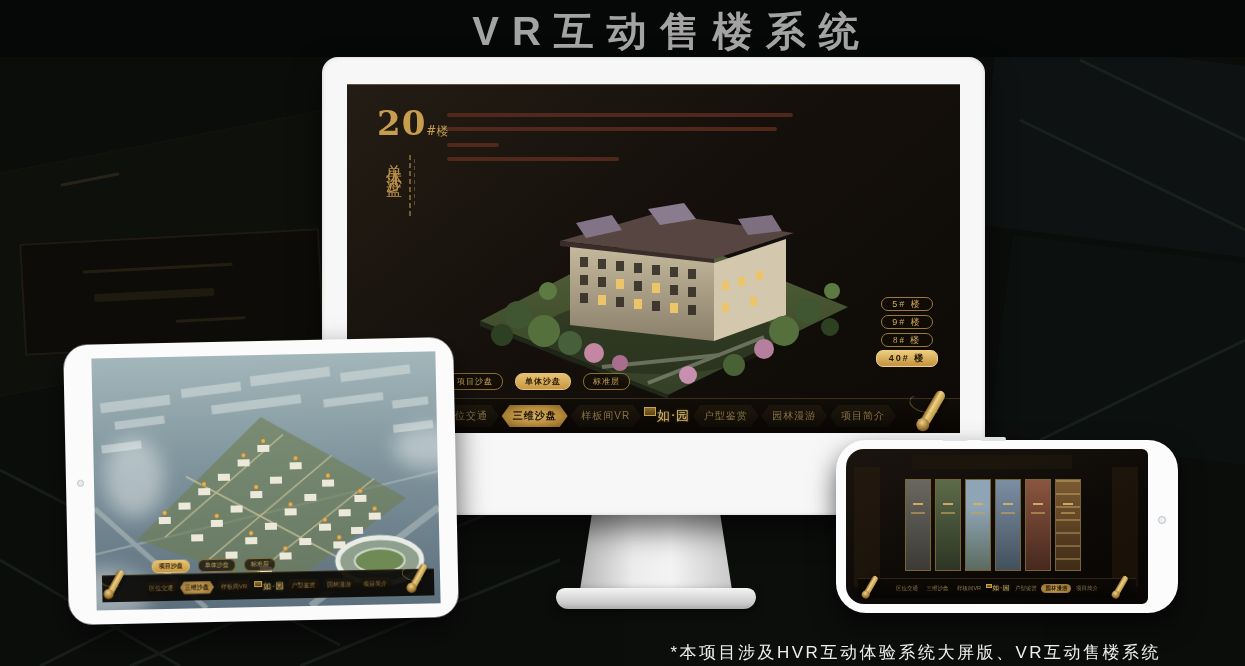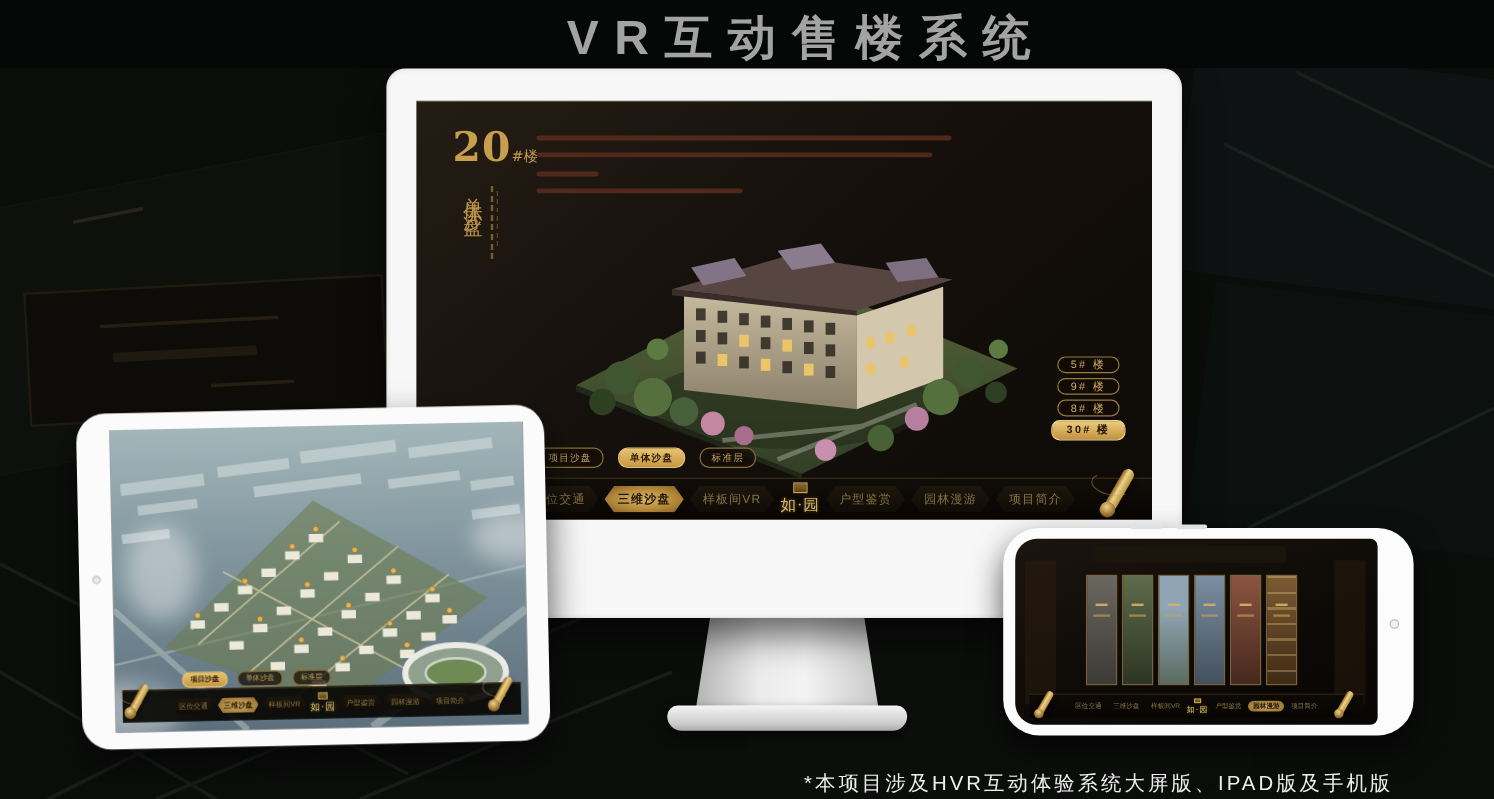--- a/index.html
+++ b/index.html
@@ -69,21 +69,21 @@
 
   
   .m-nav{position:absolute;left:0;right:0;bottom:0;height:35px;background:linear-gradient(#110d07,#080503);
          border-top:1px solid #3a2f1c;display:flex;align-items:center;justify-content:space-between;
          padding:0 64px 0 86px;}
   .m-nav-item{font-size:10px;color:#867344;padding:4px 11px;letter-spacing:1px;white-space:nowrap;
          background:linear-gradient(180deg,#1d160c,#0f0b06);
          clip-path:polygon(0 50%,12% 0,88% 0,100% 50%,88% 100%,12% 100%);}
   .m-nav-item.active{background:radial-gradient(ellipse at center,#d9b266 0%,#b5893a 55%,#7a5a20 100%);
          color:#201605;font-weight:bold;}
-  .logo{display:flex;flex-direction:column;align-items:center;gap:1px;}
+  .logo{display:flex;gap:1px;}
   .logo .seal{width:12px;height:9px;border:1px solid #caa24e;background:linear-gradient(#8a6a2c,#5a4418);}
   .logo .txt{font-size:13px;color:#d8b668;font-family:"DejaVu Serif","Liberation Serif",serif;
              letter-spacing:1px;text-shadow:0 0 3px rgba(216,182,104,.5);white-space:nowrap;}
 
   
   .scroll{position:absolute;width:10px;height:38px;border-radius:5px;transform:rotate(30deg);
           background:linear-gradient(90deg,#8a5f1d,#eed388 40%,#b8913f);box-shadow:1px 2px 4px rgba(0,0,0,.65);}
   .scroll::after{content:"";position:absolute;left:-2px;bottom:-7px;width:13px;height:13px;border-radius:50%;
           background:radial-gradient(circle at 38% 38%,#eed388,#8a5f1d 70%,#2e1f06);}
   .scroll::before{content:"";position:absolute;left:-20px;top:10px;width:32px;height:16px;border:1px solid rgba(200,160,80,.4);
@@ -168,21 +168,21 @@
         <path d="M1040 440 L1245 340"></path>
     </g>
     <g stroke="#1c241d" stroke-width="1" fill="none" opacity=".8">
       <rect x="150" y="520" width="60" height="34" transform="rotate(-24 180 537)"></rect>
       <rect x="260" y="560" width="50" height="30" transform="rotate(-24 285 575)"></rect>
       <circle cx="520" cy="505" r="7"></circle>
     </g>
   </svg>
 
   <div class="page-title">VR互动售楼系统</div>
-  <div class="footnote">*本项目涉及HVR互动体验系统大屏版、IPAD版及手机版</div>
+  <div class="footnote">*本项目涉及HVR互动体验系统大屏版、VR互动售楼系统</div>
 
   <div class="stand-neck"></div>
   <div class="stand-base"></div>
 
   <div class="monitor">
     <div class="screen">
 
       <div class="h-num"><span>20</span><span class="h-unit">#楼</span></div>
       <div class="v-cap">单体沙盘</div>
       <div class="v-en"></div>
@@ -271,22 +271,22 @@
           <circle cx="378" cy="196" r="9" fill="#2e4023"></circle>
             <circle cx="312" cy="218" r="10" fill="#b57f9d"></circle>
           <circle cx="210" cy="92" r="0" fill="#000"></circle>
           <circle cx="96" cy="160" r="9" fill="#5b7a42"></circle>
             <circle cx="380" cy="160" r="8" fill="#5b7a42"></circle>
         </g>
       </svg>
 
       <div class="bbtn" style="top:212px;">5# 楼</div>
       <div class="bbtn" style="top:230px;">9# 楼</div>
-      <div class="bbtn" style="top:248px;">8# 楼</div>
-      <div class="bbtn active" style="top:265px;">30# 楼</div>
+      <div class="bbtn" style="top:248px;font-family:Liberation Serif, serif;">8# 楼</div>
+      <div class="bbtn active" style="top:265px;">40# 楼</div>
 
       <div class="subtabs">
         <div class="pill">项目沙盘</div>
         <div class="pill active">单体沙盘</div>
         <div class="pill">标准层</div>
       </div>
 
       <div class="m-nav">
         <div class="m-nav-item">区位交通</div>
         <div class="m-nav-item active">三维沙盘</div>

